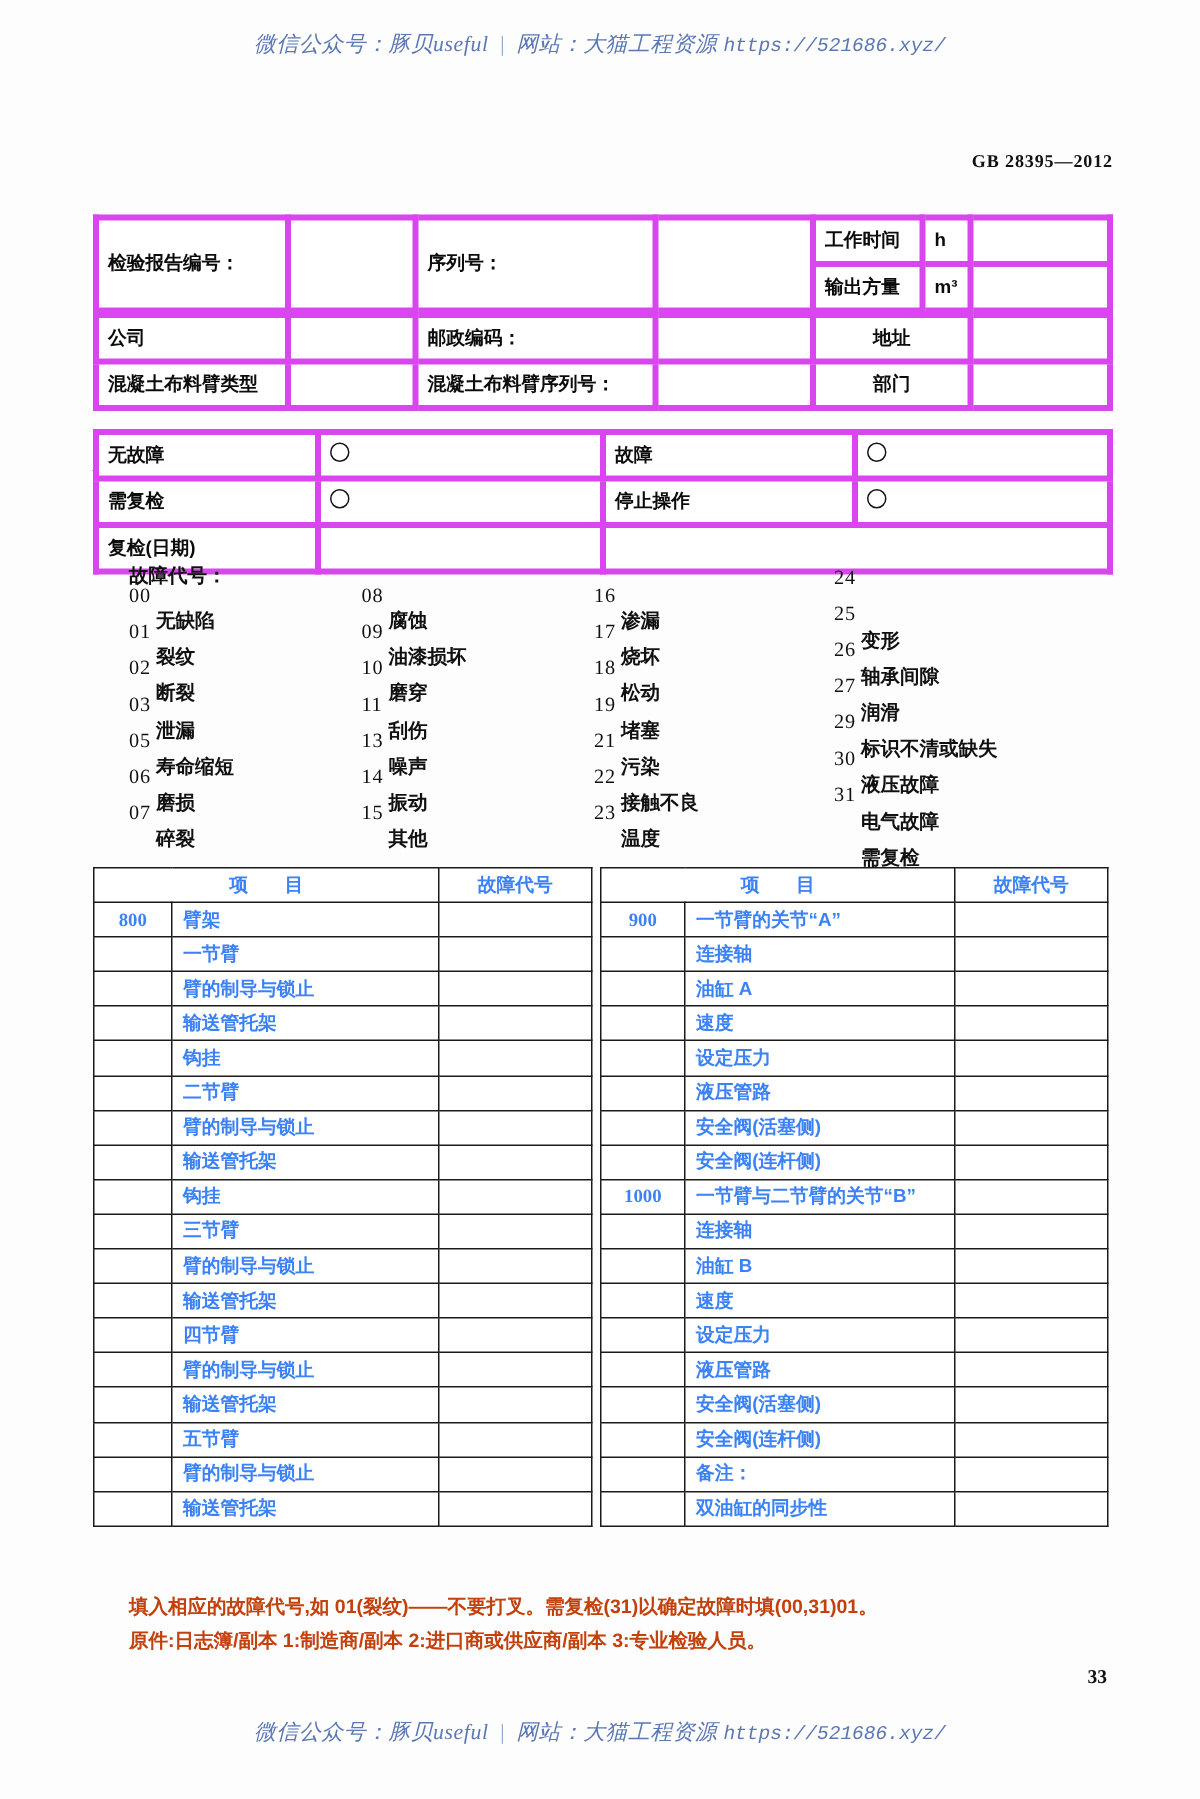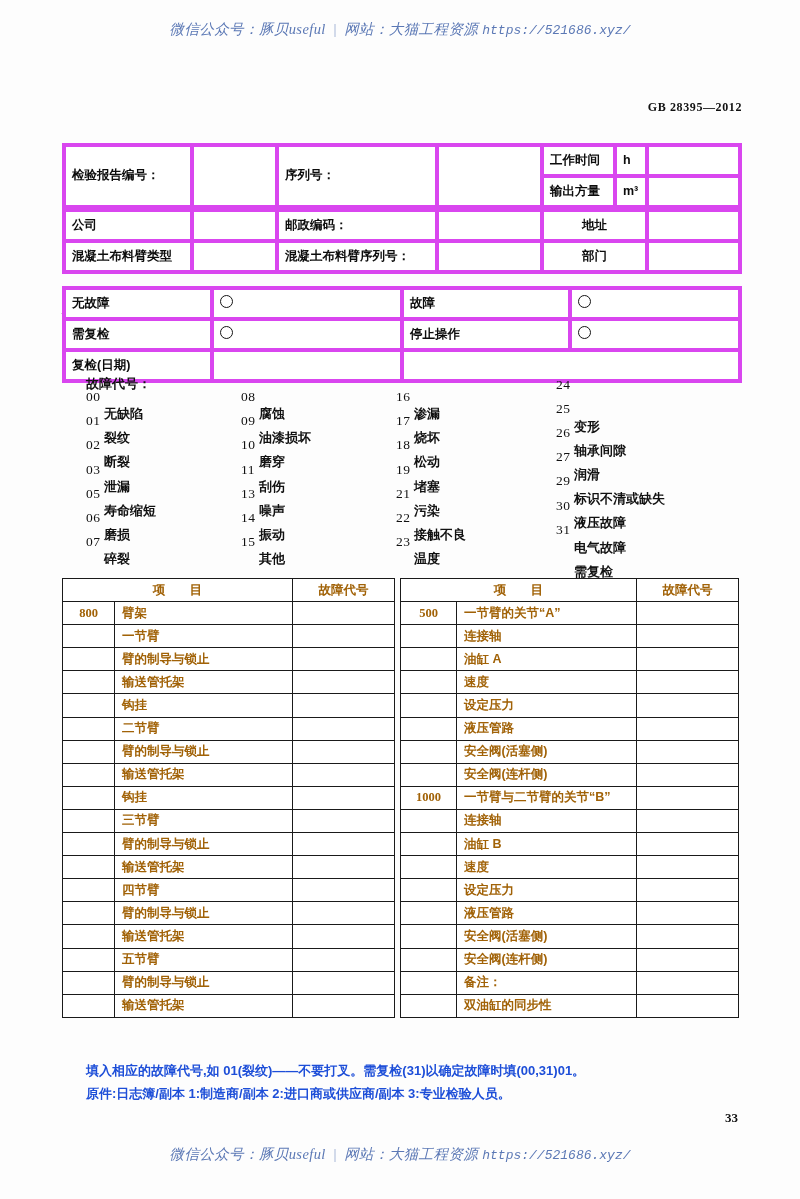--- a/index.html
+++ b/index.html
@@ -150,21 +150,21 @@
   }
 
   
   table.inspect {
     position: absolute;
     border-collapse: collapse;
     table-layout: fixed;
     font-family: "Liberation Sans", "DejaVu Sans", sans-serif;
     font-size: 12.5px;
     font-weight: bold;
-    color: #a16207;
+    color: #3b82f6;
   }
   table.inspect td, table.inspect th {
     border: 1px solid #1a1a1a;
     height: 22.1px;
     padding: 0 7px;
     vertical-align: middle;
     background: #ffffff;
     font-weight: bold;
     font-size: 12.5px;
   }
@@ -182,21 +182,21 @@
   
   .notes {
     position: absolute;
     left: 86px;
     top: 1060px;
     width: 660px;
     font-family: "Liberation Sans", "DejaVu Sans", sans-serif;
     font-size: 13px;
     font-weight: bold;
     line-height: 1.75;
-    color: #1d4ed8;
+    color: #c2410c;
   }
   .page-number {
     position: absolute;
     right: 62px;
     top: 1110px;
     font-family: "Liberation Serif", "DejaVu Serif", serif;
     font-size: 13px;
     font-weight: bold;
   }
 </style>
@@ -542,21 +542,21 @@
         <col style="width:102px">
       </colgroup>
     <thead>
       <tr>
         <th colspan="2"><span class="hdr-item">项　目</span></th>
         <th>故障代号</th>
       </tr>
     </thead>
     <tbody>
         <tr>
-          <td class="code-col">500</td>
+          <td class="code-col">900</td>
           <td>一节臂的关节“A”</td>
           <td class="code-col"></td>
         </tr>
         <tr>
           <td class="code-col"></td>
           <td>连接轴</td>
           <td class="code-col"></td>
         </tr>
         <tr>
           <td class="code-col"></td>

